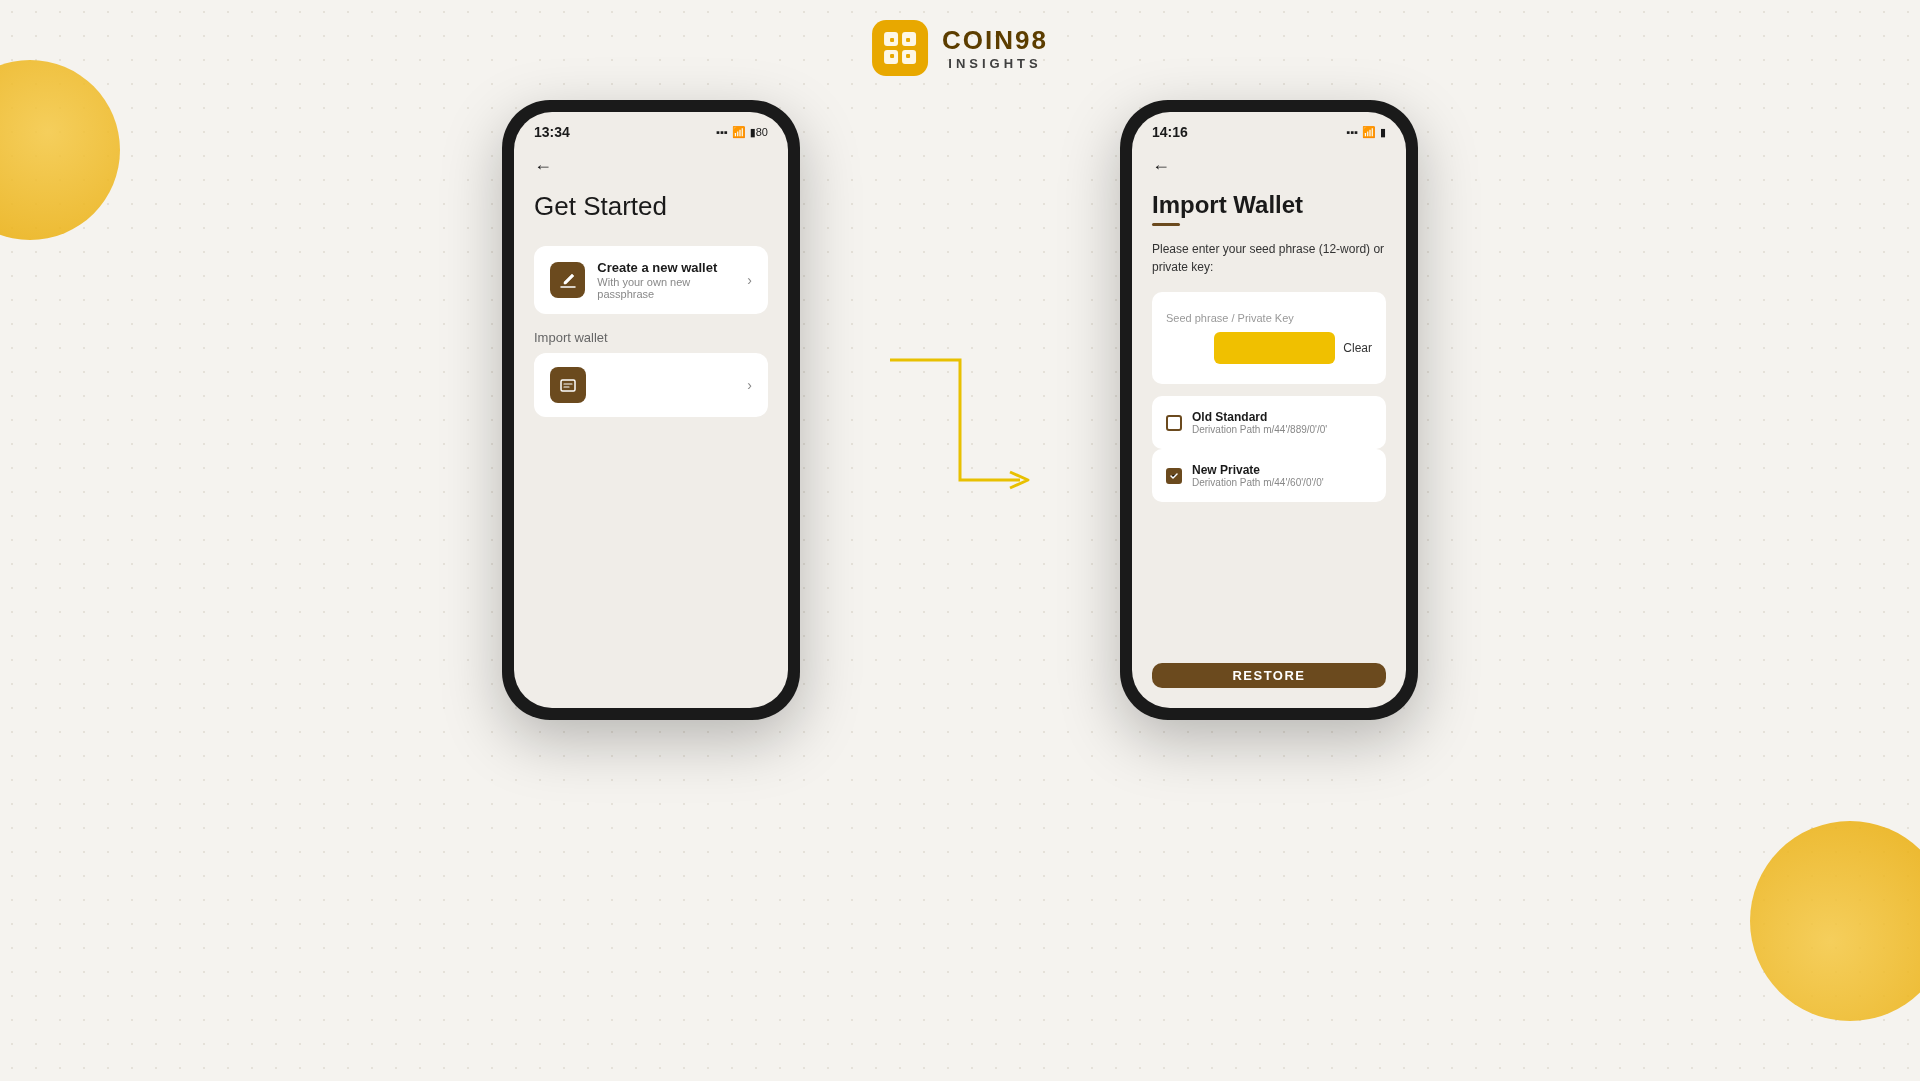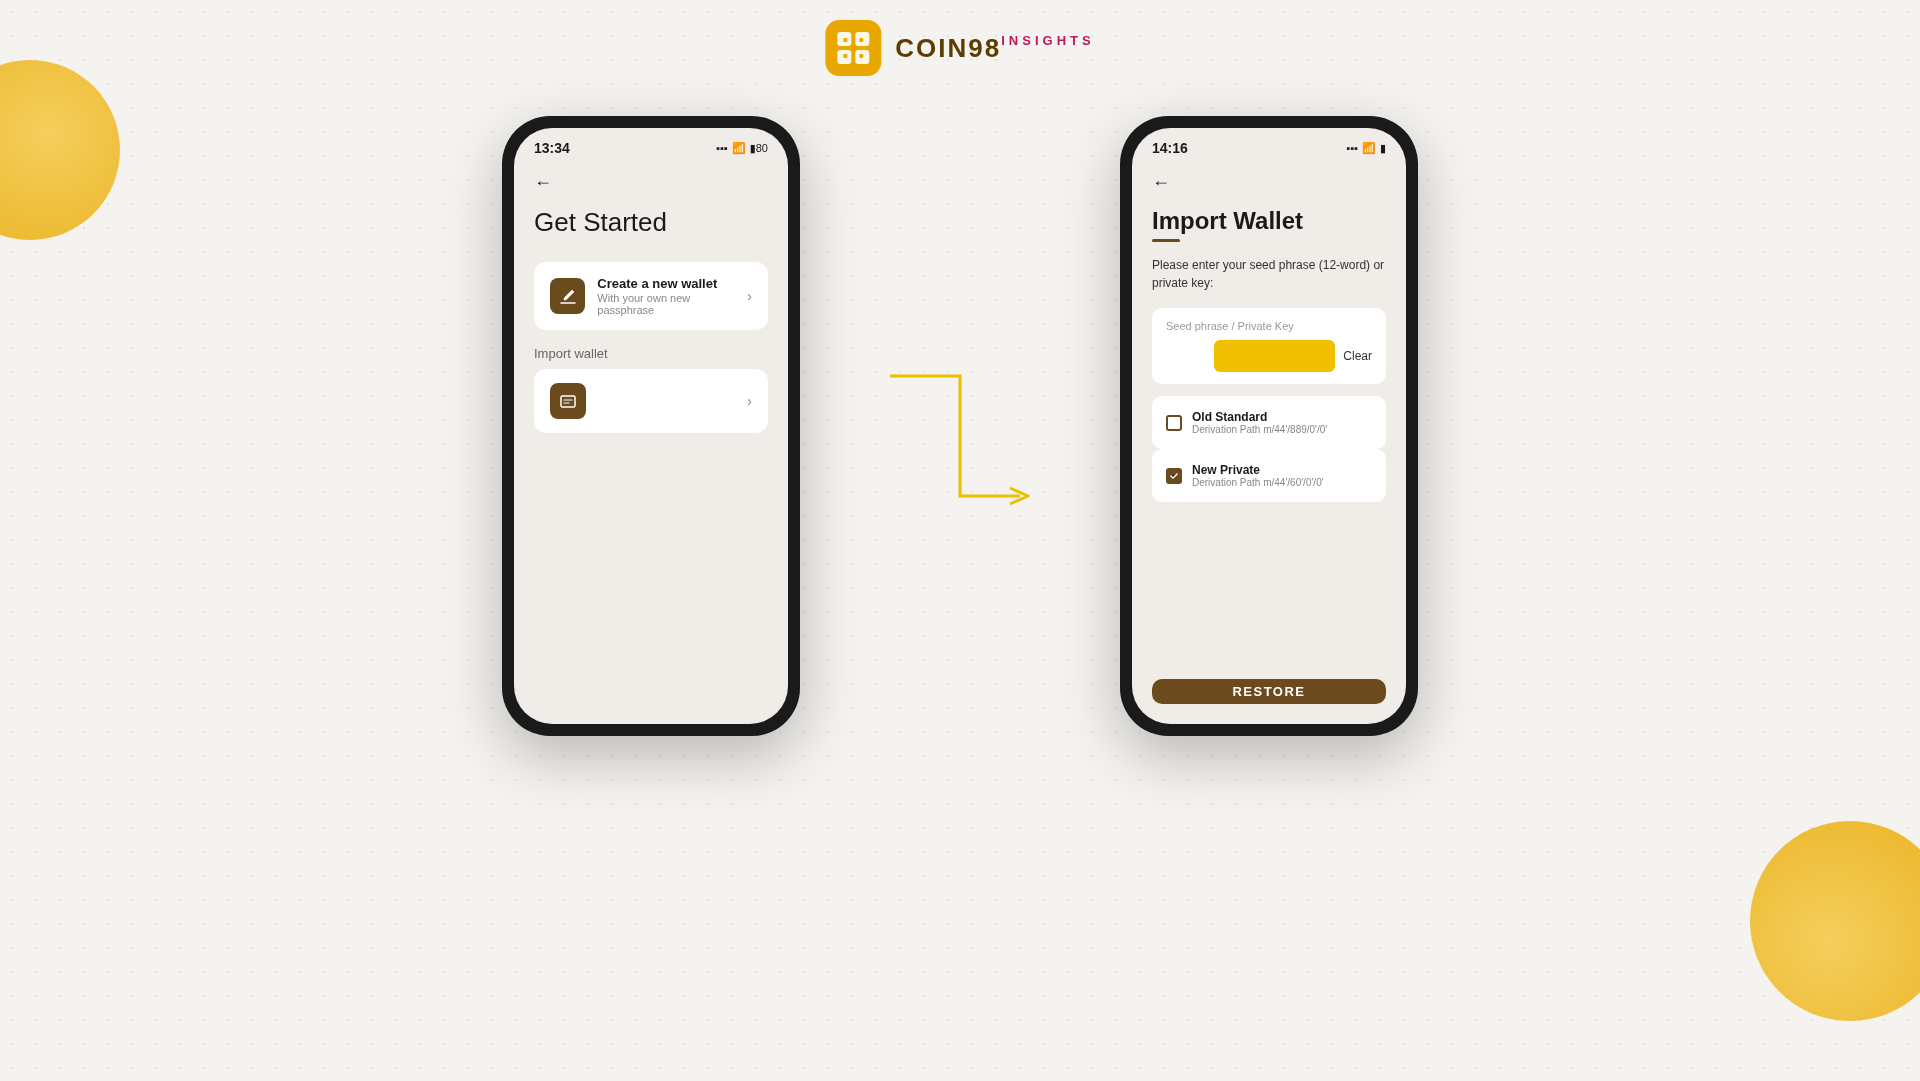--- a/index.html
+++ b/index.html
@@ -71,41 +71,42 @@
       justify-content: center;
     }
 
     .logo-icon svg {
       width: 36px;
       height: 36px;
     }
 
     .logo-text {
       display: flex;
+      flex-direction: column;
     }
 
     .logo-coin98 {
       font-size: 26px;
       font-weight: 700;
       color: #5c3d00;
       letter-spacing: 2px;
     }
 
     .logo-insights {
       font-size: 13px;
       font-weight: 600;
-      color: #be185d;
+      color: #404040;
       letter-spacing: 4px;
       text-align: center;
     }
 
     
     .phones-container {
       position: absolute;
-      top: 116px;
+      top: 100px;
       left: 50%;
       transform: translateX(-50%);
       display: flex;
       align-items: center;
       gap: 80px;
       z-index: 5;
     }
 
     
     .phone {
@@ -249,21 +250,21 @@
     .import-description {
       font-size: 12px;
       color: #333;
       margin-bottom: 16px;
       line-height: 1.5;
     }
 
     .input-container {
       background: white;
       border-radius: 10px;
-      padding: 12px 14px;
+      padding: 20px 14px;
       margin-bottom: 12px;
     }
 
     .input-label {
       font-size: 11px;
       color: #999;
       margin-bottom: 8px;
     }
 
     .seed-input-row {

